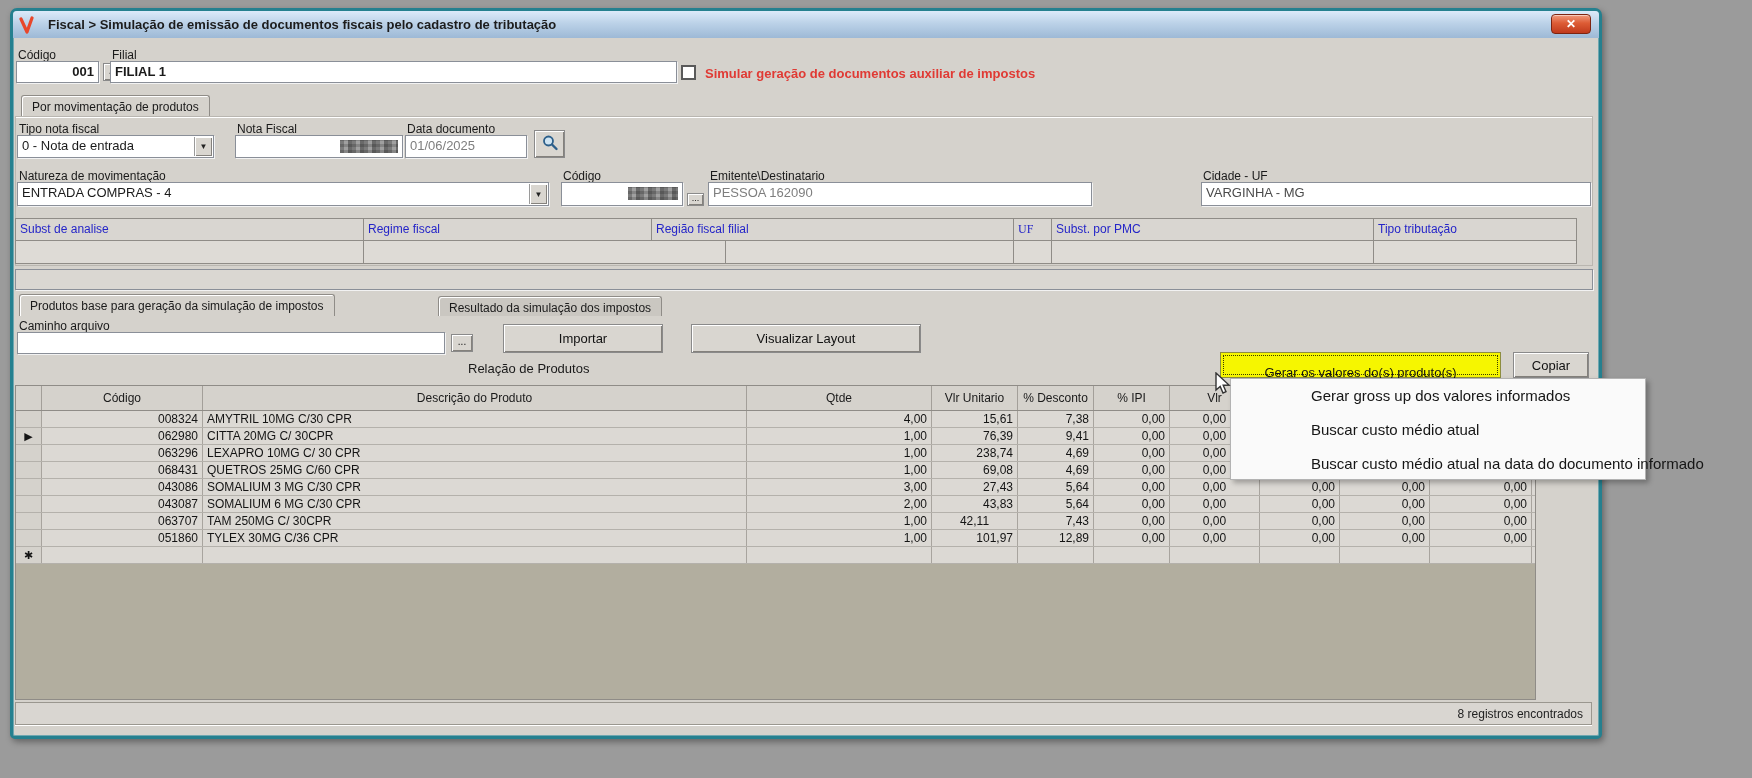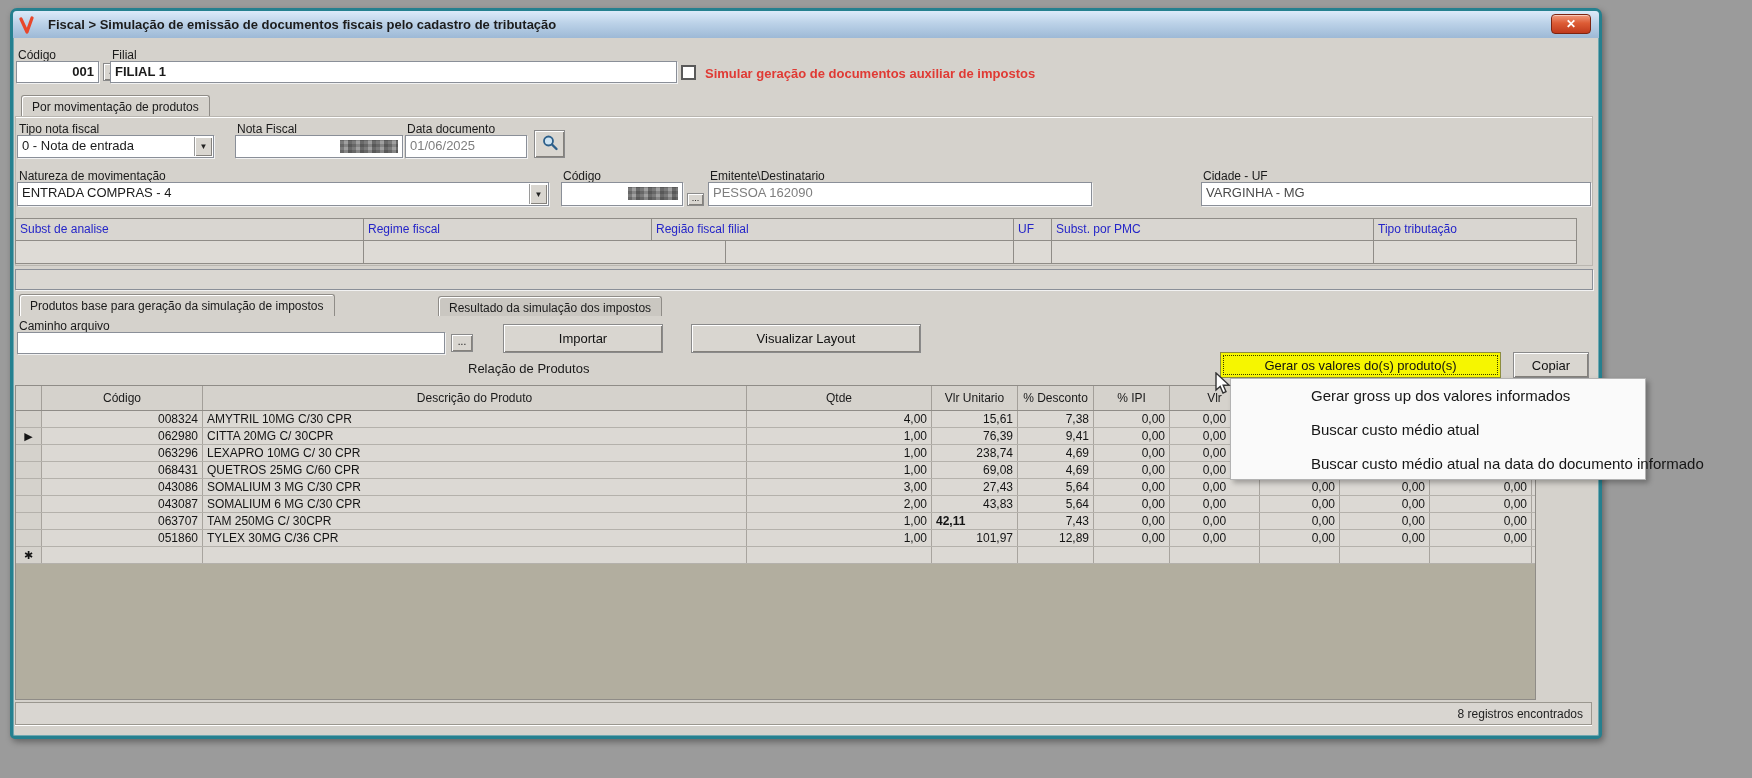--- a/index.html
+++ b/index.html
@@ -67,21 +67,21 @@
   .g-cell { border-right:1px solid #a8a49e; font-size:12px; color:#141414;
     padding:1px 4px 0 4px; white-space:nowrap; overflow:hidden; }
   .g-cell.sel { text-align:center; padding:0; font-size:11px; line-height:16px; background:#d5d2cc; }
 
   .statusbar { position:absolute; left:2px; top:691px; width:1577px; height:23px;
     background:#d9d6d1; border:1px solid #9a978f; box-shadow:0 1px 0 #fff;
     font-size:12px; color:#222; text-align:right; padding:4px 8px 0 0; }
 
   .yellow-btn { position:absolute; left:1220px; top:352px; width:281px; height:26px;
     background:#f6f600; border:1px solid #8d8d40; font-size:13px; color:#111;
-    text-align:center; padding-top:5px; }
+    text-align:center; padding-top:12px; }
   .yellow-btn::before { content:""; position:absolute; inset:2px;
     border:1px dotted #3a3a00; }
 
   .menu { position:absolute; left:1230px; top:378px; width:416px; height:102px;
     background:#fafafa; border:1px solid #b3b3b3;
     box-shadow:3px 3px 5px rgba(0,0,0,.28); z-index:50; }
   .menu-item { height:34px; padding:8px 8px 0 80px; font-size:15px; color:#151515;
     white-space:nowrap; }
 
   .cursor { position:absolute; left:1212px; top:372px; z-index:60; }
@@ -144,21 +144,21 @@
     <span class="lbl" style="left:697px; top:158px;">Emitente\Destinatario</span>
     <div class="field gray" style="left:695px; top:171px; width:384px; height:24px;">PESSOA 162090</div>
     <span class="lbl" style="left:1190px; top:158px;">Cidade - UF</span>
     <div class="field" style="left:1188px; top:171px; width:390px; height:24px; color:#4a4a4a;">VARGINHA - MG</div>
 
     <div class="an-table">
       <div class="an-row">
           <div class="an-cell" style="width: 348px;">Subst de analise</div>
           <div class="an-cell" style="width: 288px;">Regime fiscal</div>
           <div class="an-cell" style="width: 362px;">Região fiscal filial</div>
-          <div class="an-cell" style="width: 38px;">UF</div>
+          <div class="an-cell" style="width: 38px; font-family: Liberation Serif, serif;">UF</div>
           <div class="an-cell" style="width: 322px;">Subst. por PMC</div>
           <div class="an-cell" style="width: 200px;">Tipo tributação</div>
         </div>
       <div class="an-row body">
           <div class="an-cell" style="width: 348px;"></div>
           <div class="an-cell" style="width: 362px;"></div>
           <div class="an-cell" style="width: 288px;"></div>
           <div class="an-cell" style="width: 38px;"></div>
           <div class="an-cell" style="width: 322px;"></div>
           <div class="an-cell" style="width: 200px;"></div>
@@ -271,21 +271,21 @@
             <div class="g-cell" style="width: 90px; text-align: center;">0,00</div>
             <div class="g-cell" style="width: 80px; text-align: right;">0,00</div>
             <div class="g-cell" style="width: 90px; text-align: right;">0,00</div>
             <div class="g-cell" style="width: 102px; text-align: right;">0,00</div>
           </div>
           <div class="g-row">
             <div class="g-cell sel" style="width: 26px; text-align: center;"></div>
             <div class="g-cell" style="width: 161px; text-align: right;">063707</div>
             <div class="g-cell" style="width: 544px; text-align: left;">TAM 250MG C/ 30CPR</div>
             <div class="g-cell" style="width: 185px; text-align: right;">1,00</div>
-            <div class="g-cell" style="width: 86px; text-align: left; font-weight: bold;">42,11</div>
+            <div class="g-cell" style="width: 86px; text-align: center;">42,11</div>
             <div class="g-cell" style="width: 76px; text-align: right;">7,43</div>
             <div class="g-cell" style="width: 76px; text-align: right;">0,00</div>
             <div class="g-cell" style="width: 90px; text-align: center;">0,00</div>
             <div class="g-cell" style="width: 80px; text-align: right;">0,00</div>
             <div class="g-cell" style="width: 90px; text-align: right;">0,00</div>
             <div class="g-cell" style="width: 102px; text-align: right;">0,00</div>
           </div>
           <div class="g-row">
             <div class="g-cell sel" style="width: 26px; text-align: center;"></div>
             <div class="g-cell" style="width: 161px; text-align: right;">051860</div>

